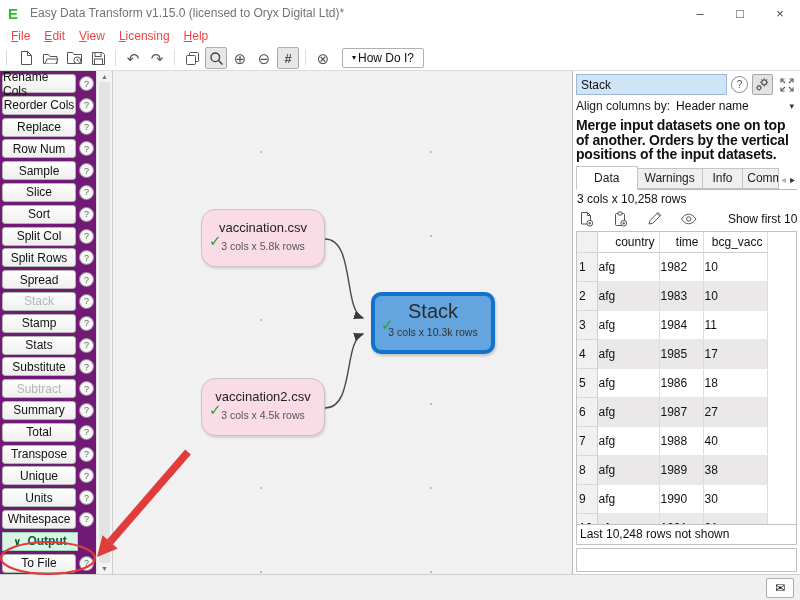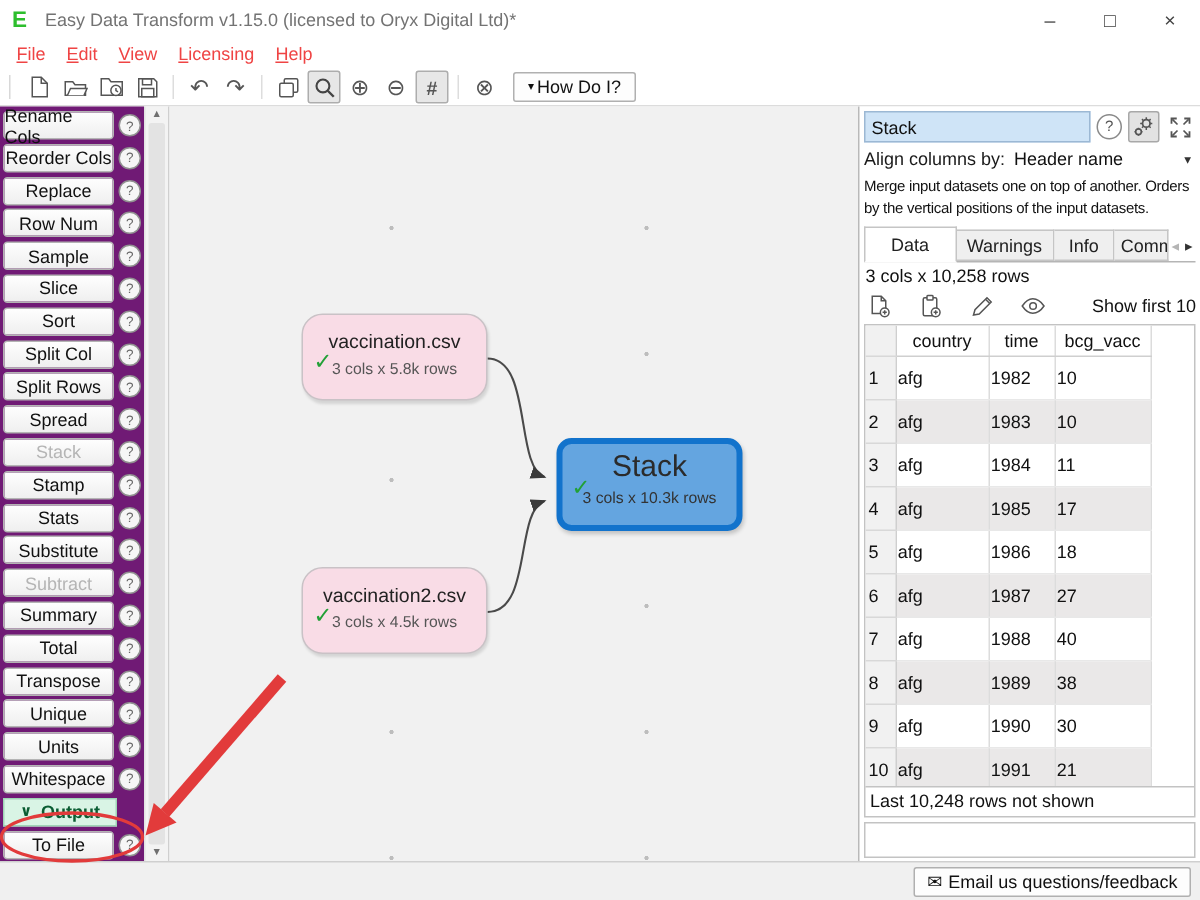--- a/index.html
+++ b/index.html
@@ -74,41 +74,41 @@
   .name-row input{flex:1;height:19px;background:#cfe4f7;border:1px solid #9cb8d4;font-size:12px;
     padding:0 4px;font-family:inherit;color:#111;min-width:0;}
   .icon-btn{width:19px;height:19px;display:flex;align-items:center;justify-content:center;
     border:1px solid transparent;border-radius:2px;color:#555;flex:0 0 19px;}
   .icon-btn.round{border:1px solid #8a8a8a;border-radius:50%;width:15px;height:15px;flex-basis:15px;
     font-size:10px;color:#555;margin:0 1px;}
   .icon-btn.pressed{background:#e2e2e2;border-color:#a8a8a8;}
   .align-row{display:flex;align-items:center;height:22px;flex:0 0 22px;font-size:12px;gap:3px;}
   .flat-select{flex:1;display:flex;align-items:center;justify-content:space-between;font-size:12px;padding:0 3px;color:#111;}
   .flat-select .caret{font-size:9px;color:#333;}
-  .desc{font-size:10px;letter-spacing:-0.2px;line-height:14.5px;color:#111;padding:1px 0 3px 0;}
+  .desc{font-size:14px;letter-spacing:-0.2px;line-height:14.5px;color:#111;padding:1px 0 3px 0;font-weight:bold;}
   .tabs-row{display:flex;align-items:flex-end;height:24px;flex:0 0 24px;border-bottom:1px solid #b5b5b5;}
   .tab{height:21px;box-sizing:border-box;display:flex;align-items:center;justify-content:center;
     font-size:12px;background:#efefef;border:1px solid #c5c5c5;border-left-width:0;color:#222;
     padding:0 4px;overflow:hidden;white-space:nowrap;}
   .tab:first-child{border-left-width:1px;width:64px;}
   .tab:nth-child(2){width:68px;}
   .tab:nth-child(3){width:42px;}
   .tab:nth-child(4){width:37px;justify-content:flex-start;}
   .tab.active{background:#fff;height:24px;border-bottom:1px solid #fff;margin-bottom:-1px;}
   .tab-arrow{font-size:10px;color:#333;padding:0 2px 4px 2px;}
   .tab-arrow.dim{color:#b5b5b5;}
   .summary{font-size:12px;height:16px;flex:0 0 16px;padding:2px 1px 0 1px;color:#111;}
   .tools-row{display:flex;align-items:center;height:22px;flex:0 0 22px;gap:13px;padding-bottom:1px;}
   .tools-row .spacer{flex:1;}
   .tools-row .flat-select{flex:0 0 106px;}
 
   .data-box{flex:1;border:1px solid #c3c3c3;display:flex;flex-direction:column;min-height:0;background:#fff;}
   .table-wrap{flex:1;overflow:hidden;}
   table.grid{border-collapse:collapse;font-size:12px;}
-  table.grid th{font-weight:normal;height:20px;text-align:center;padding:0 4px;border-right:1px solid #dcdcdc;
+  table.grid th{font-weight:normal;height:20px;text-align:right;padding:0 4px;border-right:1px solid #dcdcdc;
     border-bottom:1px solid #cfcfcf;background:#fff;color:#111;}
   table.grid td{height:28px;padding:0 1px;border-right:1px solid #dcdcdc;border-bottom:1px solid #e8e8e8;color:#111;}
   table.grid .rn{background:#f1f1f1;border-right:1px solid #cfcfcf;border-bottom:1px solid #d8d8d8;
     width:14px;min-width:14px;padding:0 2px;}
   table.grid tr.shade td{background:#eae8e8;}
   table.grid tr.shade td.rn{background:#f1f1f1;}
   table.grid col.c-num{width:20px;}
   table.grid col.c-country{width:62px;}
   table.grid col.c-time{width:44px;}
   table.grid col.c-vacc{width:64px;}
@@ -528,21 +528,20 @@
         <div class="note">Last 10,248 rows not shown</div>
       </div>
 
       <div class="log-box"></div>
     </div>
   </div>
 
   <div class="statusbar">
     <span class="email-btn">
       <span>✉</span>
-      <span>Email us questions/feedback</span>
     </span>
   </div>
 
   <svg class="annotation" width="800" height="600" viewBox="0 0 800 600">
     <ellipse cx="48" cy="558" rx="47" ry="16" fill="none" stroke="#e23b3b" stroke-width="2.2"></ellipse>
     <line x1="188" y1="452" x2="110" y2="542" stroke="#e23b3b" stroke-width="7.5"></line>
     <polygon points="97,557 117.7,548.4 102.5,535.3" fill="#e23b3b"></polygon>
   </svg>
 </div>
 

